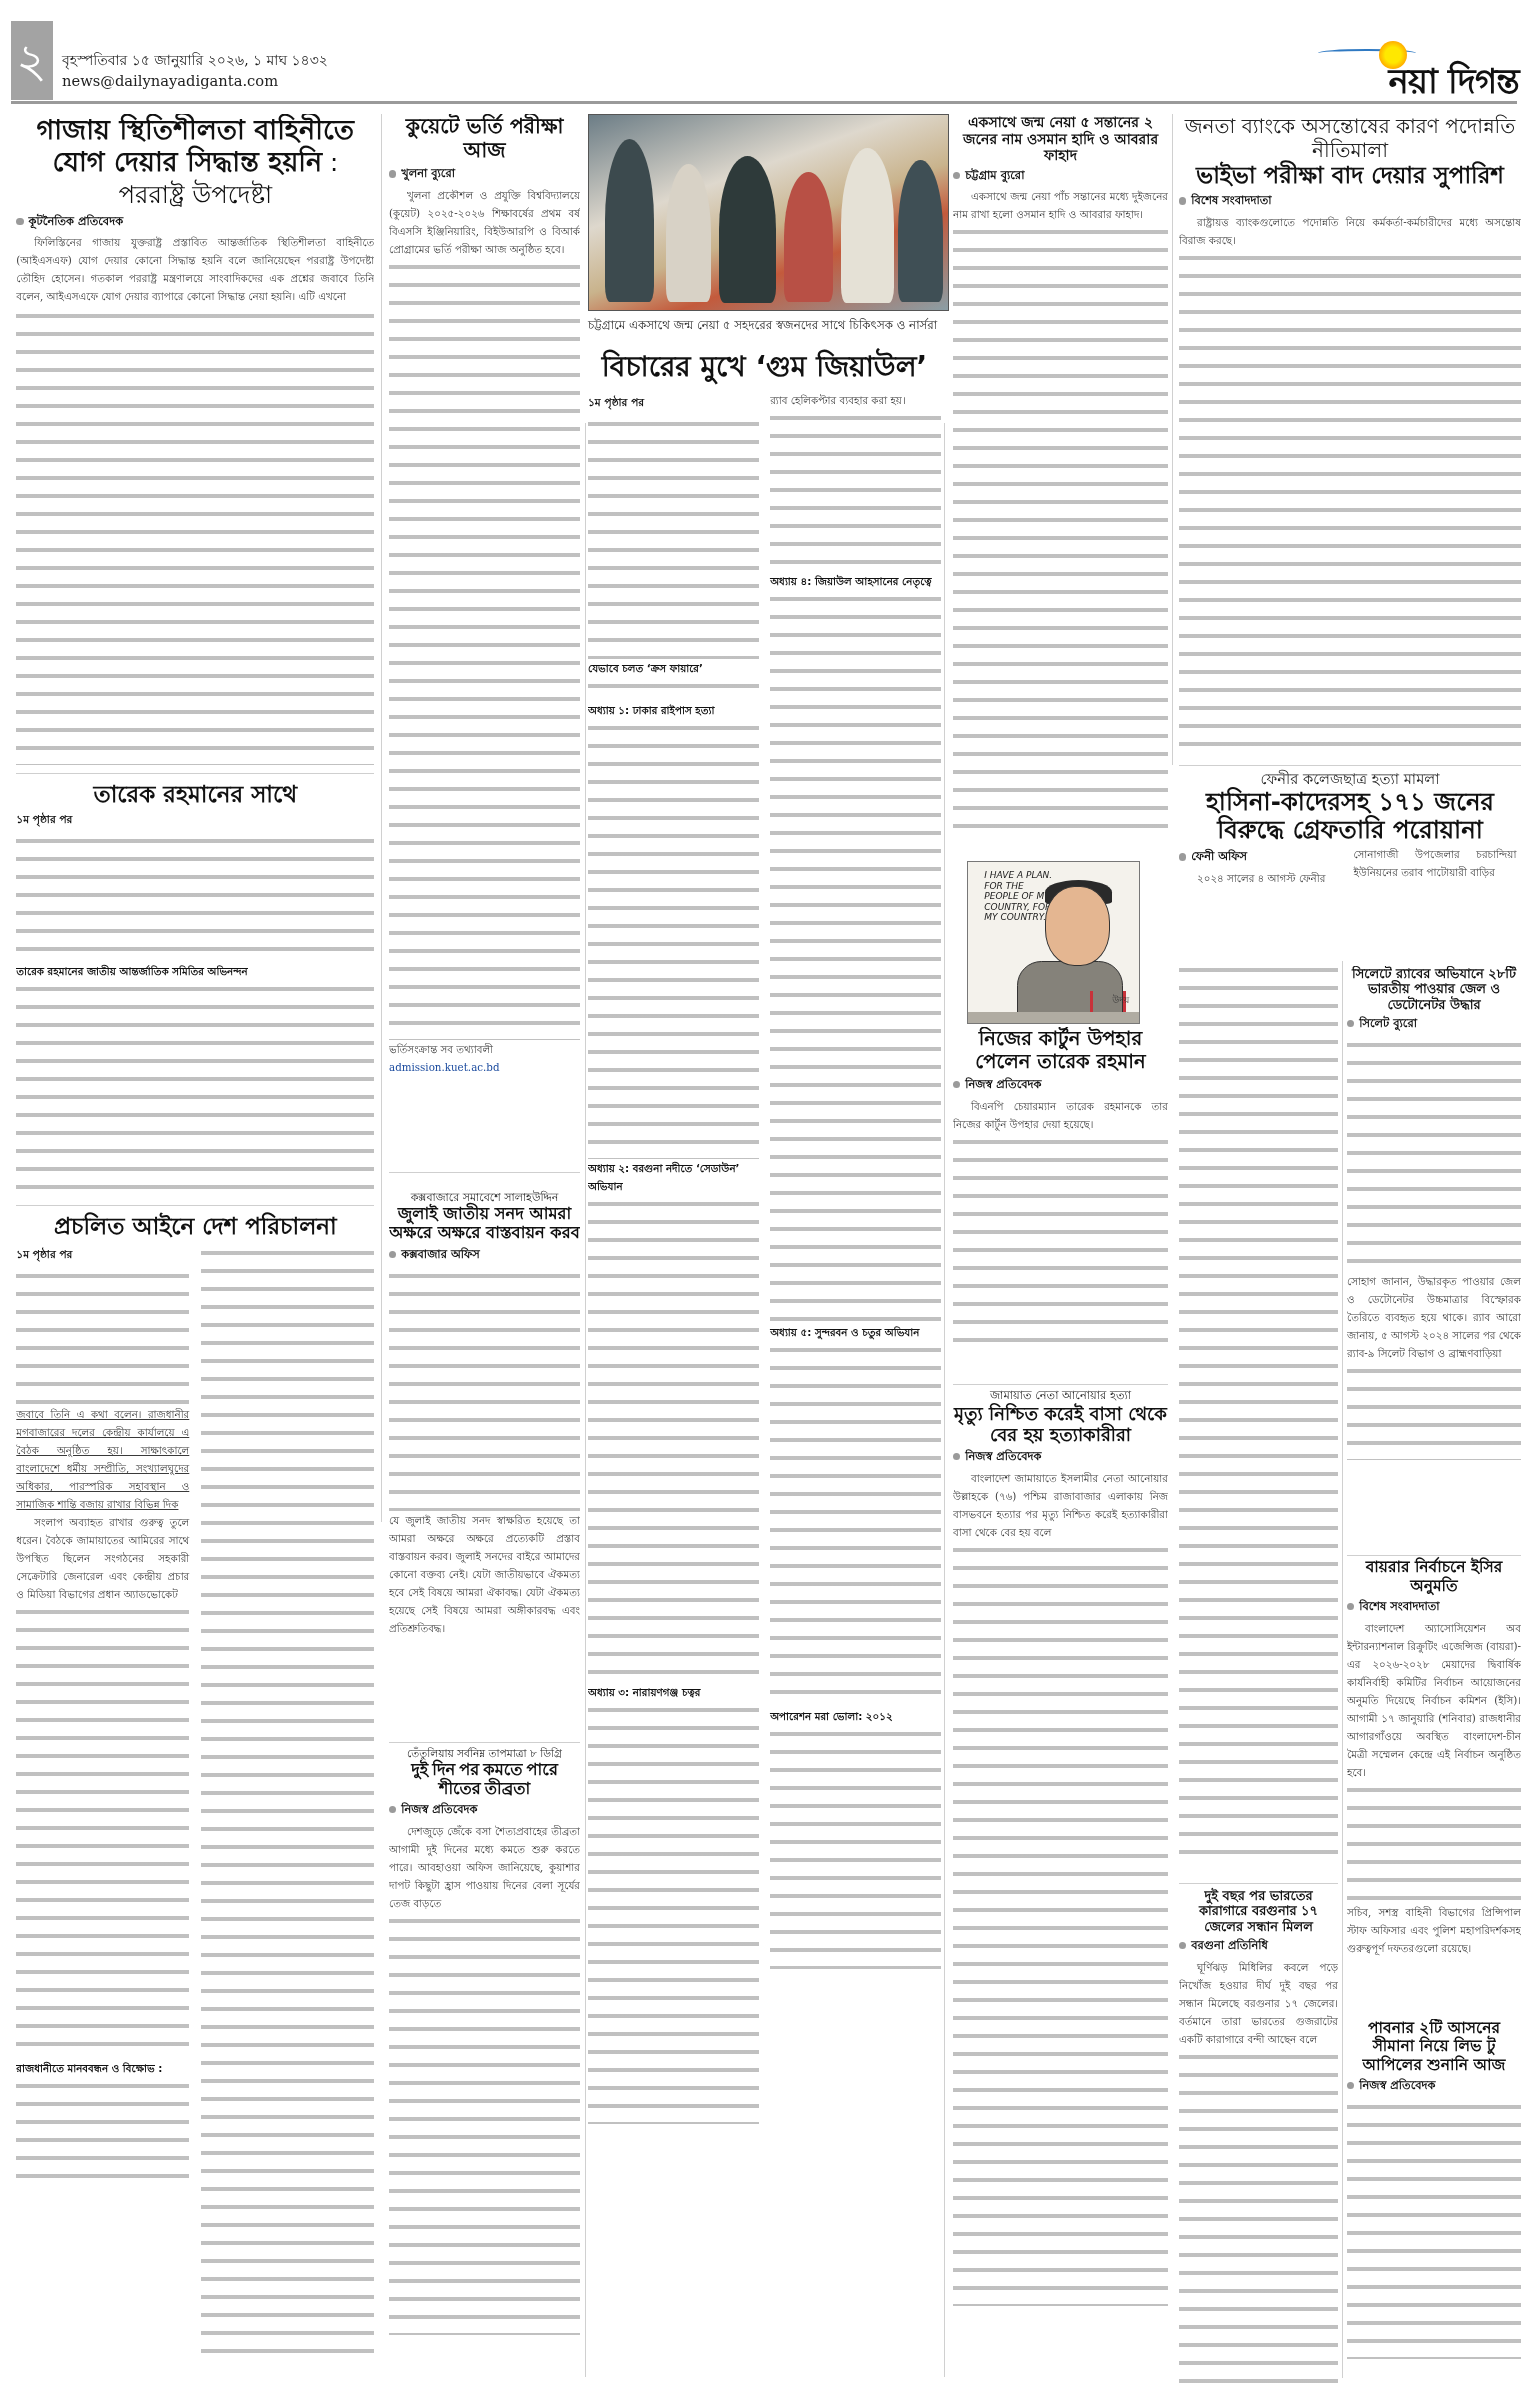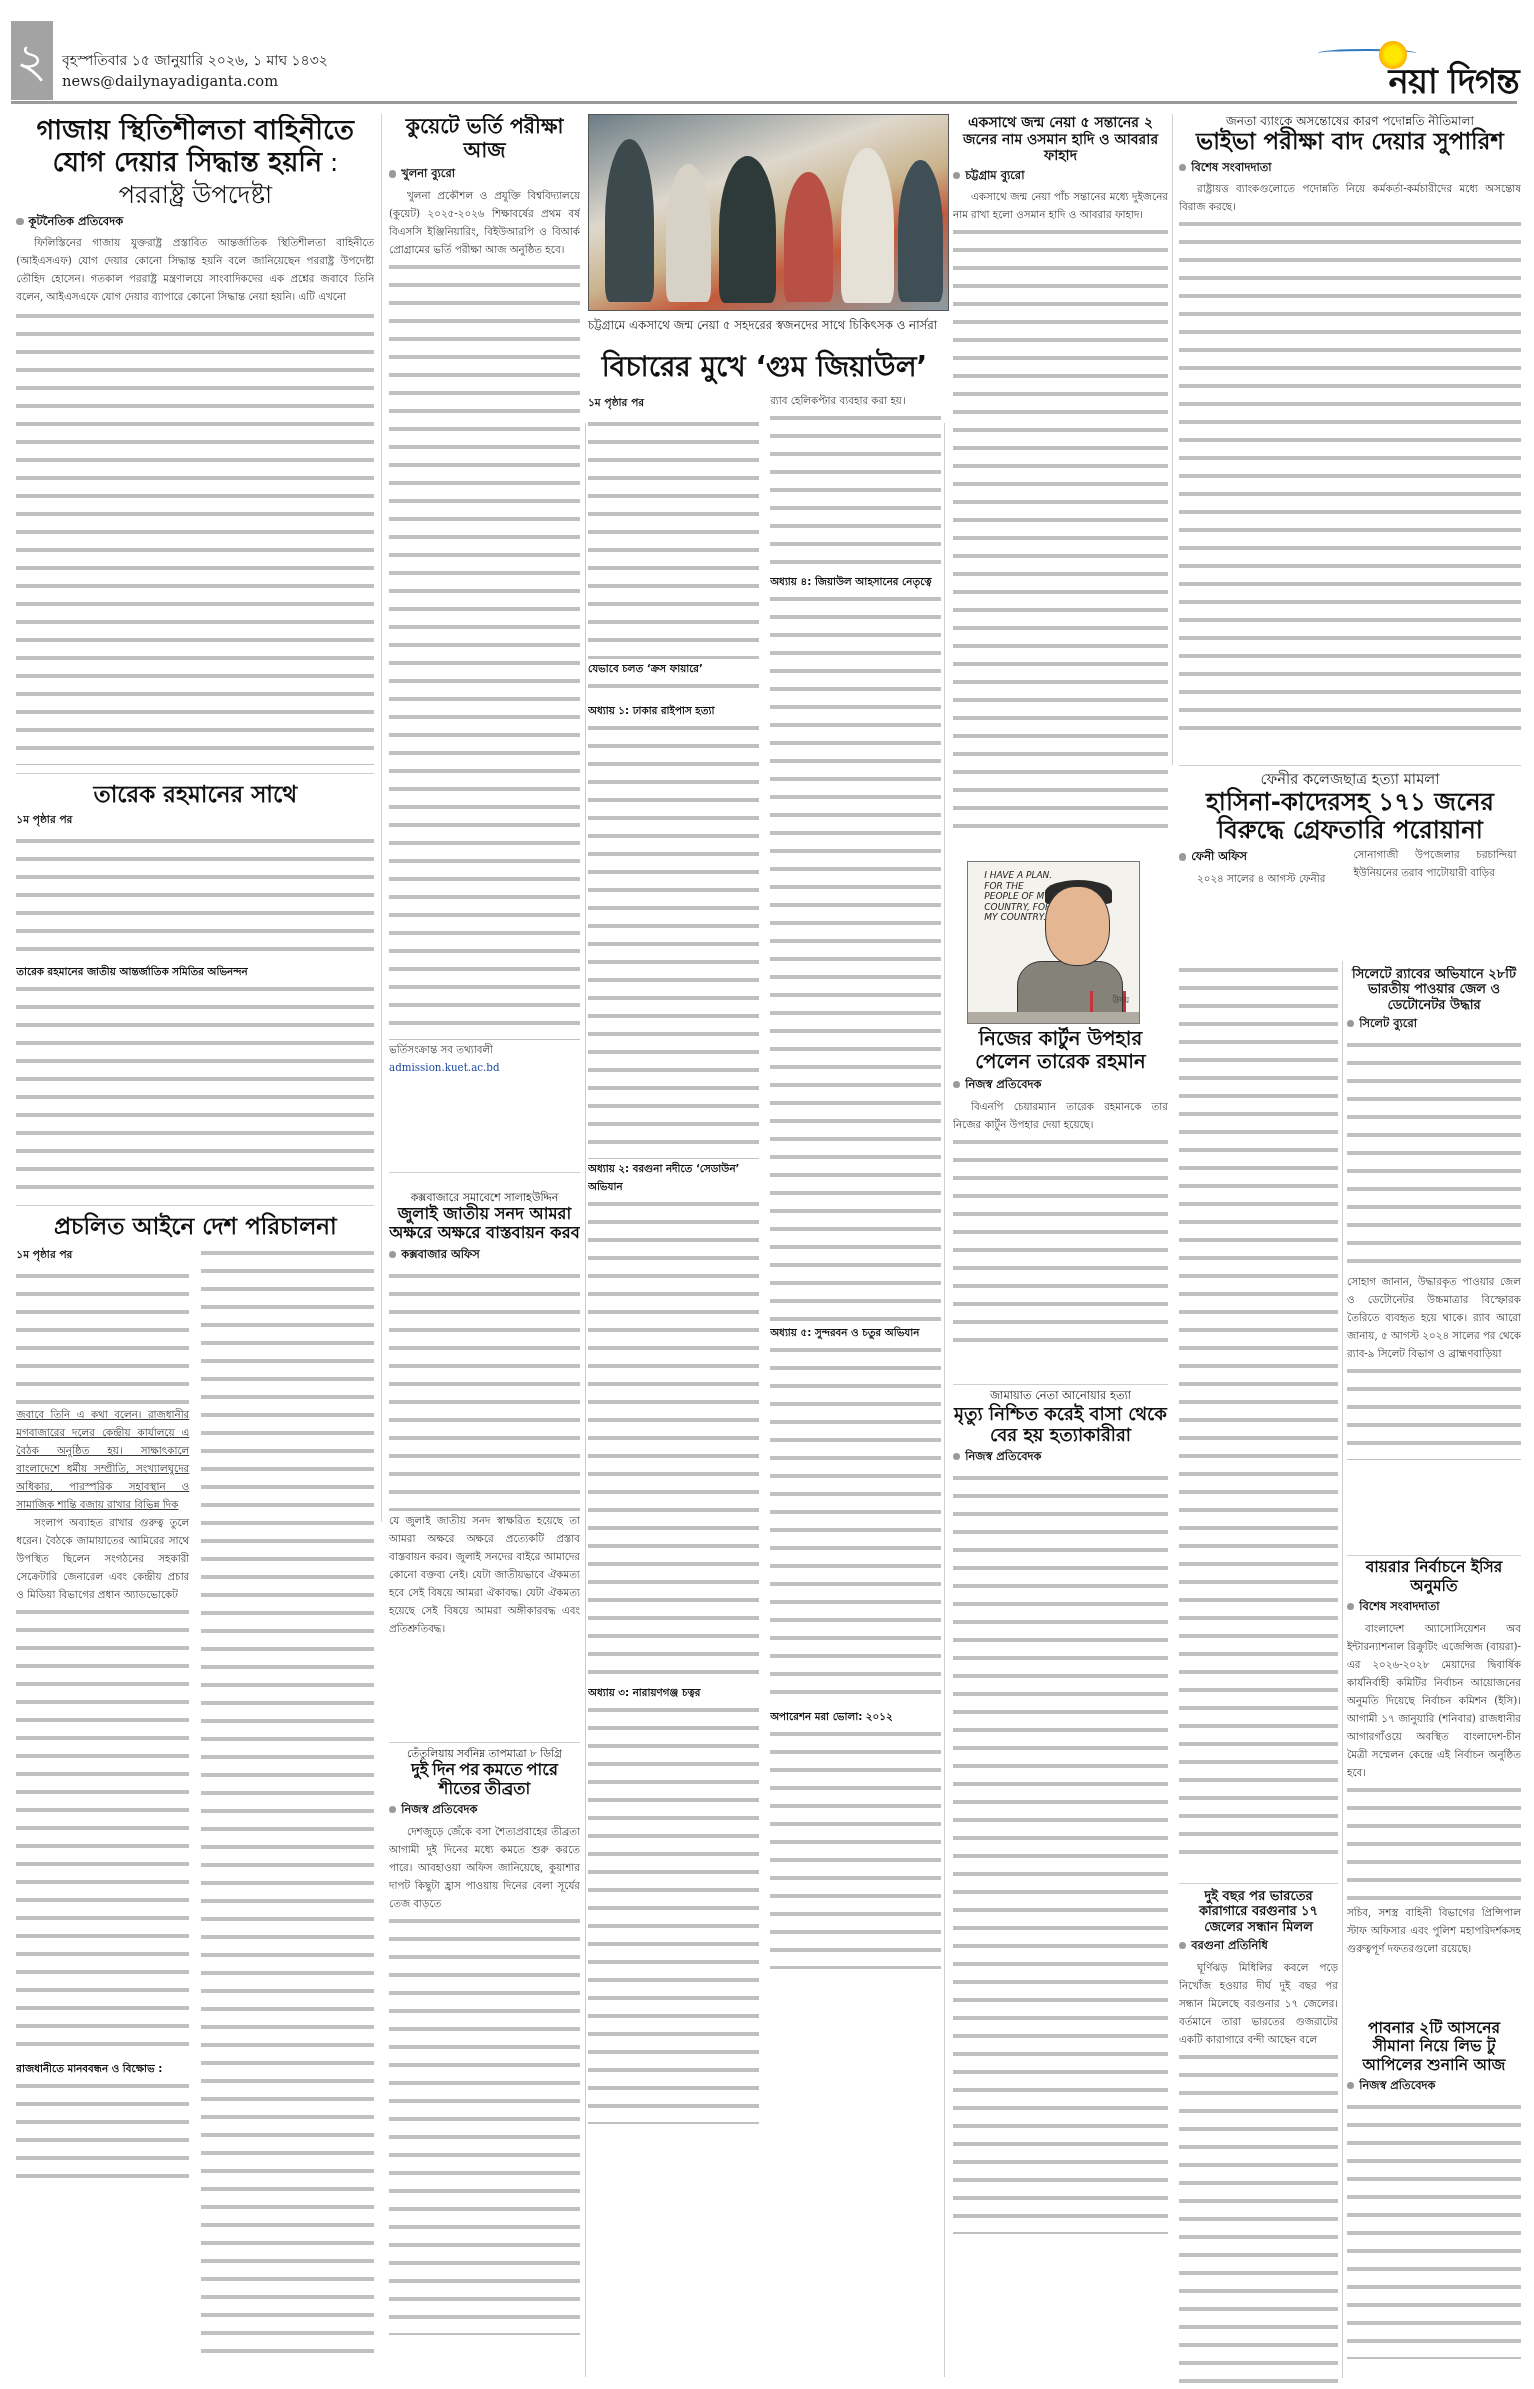--- a/index.html
+++ b/index.html
@@ -186,25 +186,26 @@
   <div class="byline">নিজস্ব প্রতিবেদক</div>
   <div class="body-text">বিএনপি চেয়ারম্যান তারেক রহমানকে তার নিজের কার্টুন উপহার দেয়া হয়েছে।</div>
   <div class="filler" style="height:212px;"></div>
 </div>
 
 <div class="block" style="left:953px; top:1384px; width:215px; height:993px;">
   <div class="hr-rule" style="left:0; top:0; width:215px;"></div>
   <div class="kicker" style="font-size:11.4px; margin-top:4.9px;">জামায়াত নেতা আনোয়ার হত্যা</div>
   <div class="headline" style="font-size:18px;">মৃত্যু নিশ্চিত করেই বাসা থেকে বের হয় হত্যাকারীরা</div>
   <div class="byline">নিজস্ব প্রতিবেদক</div>
+  <div class="body-text">বাংলাদেশ জামায়াতে ইসলামীর নেতা আনোয়ার উল্লাহকে (৭৬) পশ্চিম রাজাবাজার এলাকায় নিজ বাসভবনে হত্যার পর মৃত্যু নিশ্চিত করেই হত্যাকারীরা বাসা থেকে বের হয় বলে</div>
   <div class="filler" style="height:765px;"></div>
 </div>
 
 <div class="block" style="left:1179px; top:114px; width:342px; height:643px;">
-  <div class="kicker" style="font-size:12px;">জনতা ব্যাংকে অসন্তোষের কারণ পদোন্নতি নীতিমালা</div>
+  <div class="kicker" style="font-size:20px;">জনতা ব্যাংকে অসন্তোষের কারণ পদোন্নতি নীতিমালা</div>
   <div class="headline" style="font-size:23px;">ভাইভা পরীক্ষা বাদ দেয়ার সুপারিশ</div>
   <div class="byline">বিশেষ সংবাদদাতা</div>
   <div class="body-text">রাষ্ট্রায়ত্ত ব্যাংকগুলোতে পদোন্নতি নিয়ে কর্মকর্তা-কর্মচারীদের মধ্যে অসন্তোষ বিরাজ করছে।</div>
   <div class="filler" style="height:521px;"></div>
 </div>
 
 <div class="block" style="left:1179px; top:765px; width:342px; height:195px;">
   <div class="hr-rule" style="left:0; top:0; width:342px;"></div>
   <div class="kicker" style="font-size:14.7px; margin-top:4.9px;">ফেনীর কলেজছাত্র হত্যা মামলা</div>
   <div class="headline" style="font-size:24.4px;">হাসিনা-কাদেরসহ ১৭১ জনের বিরুদ্ধে গ্রেফতারি পরোয়ানা</div>

